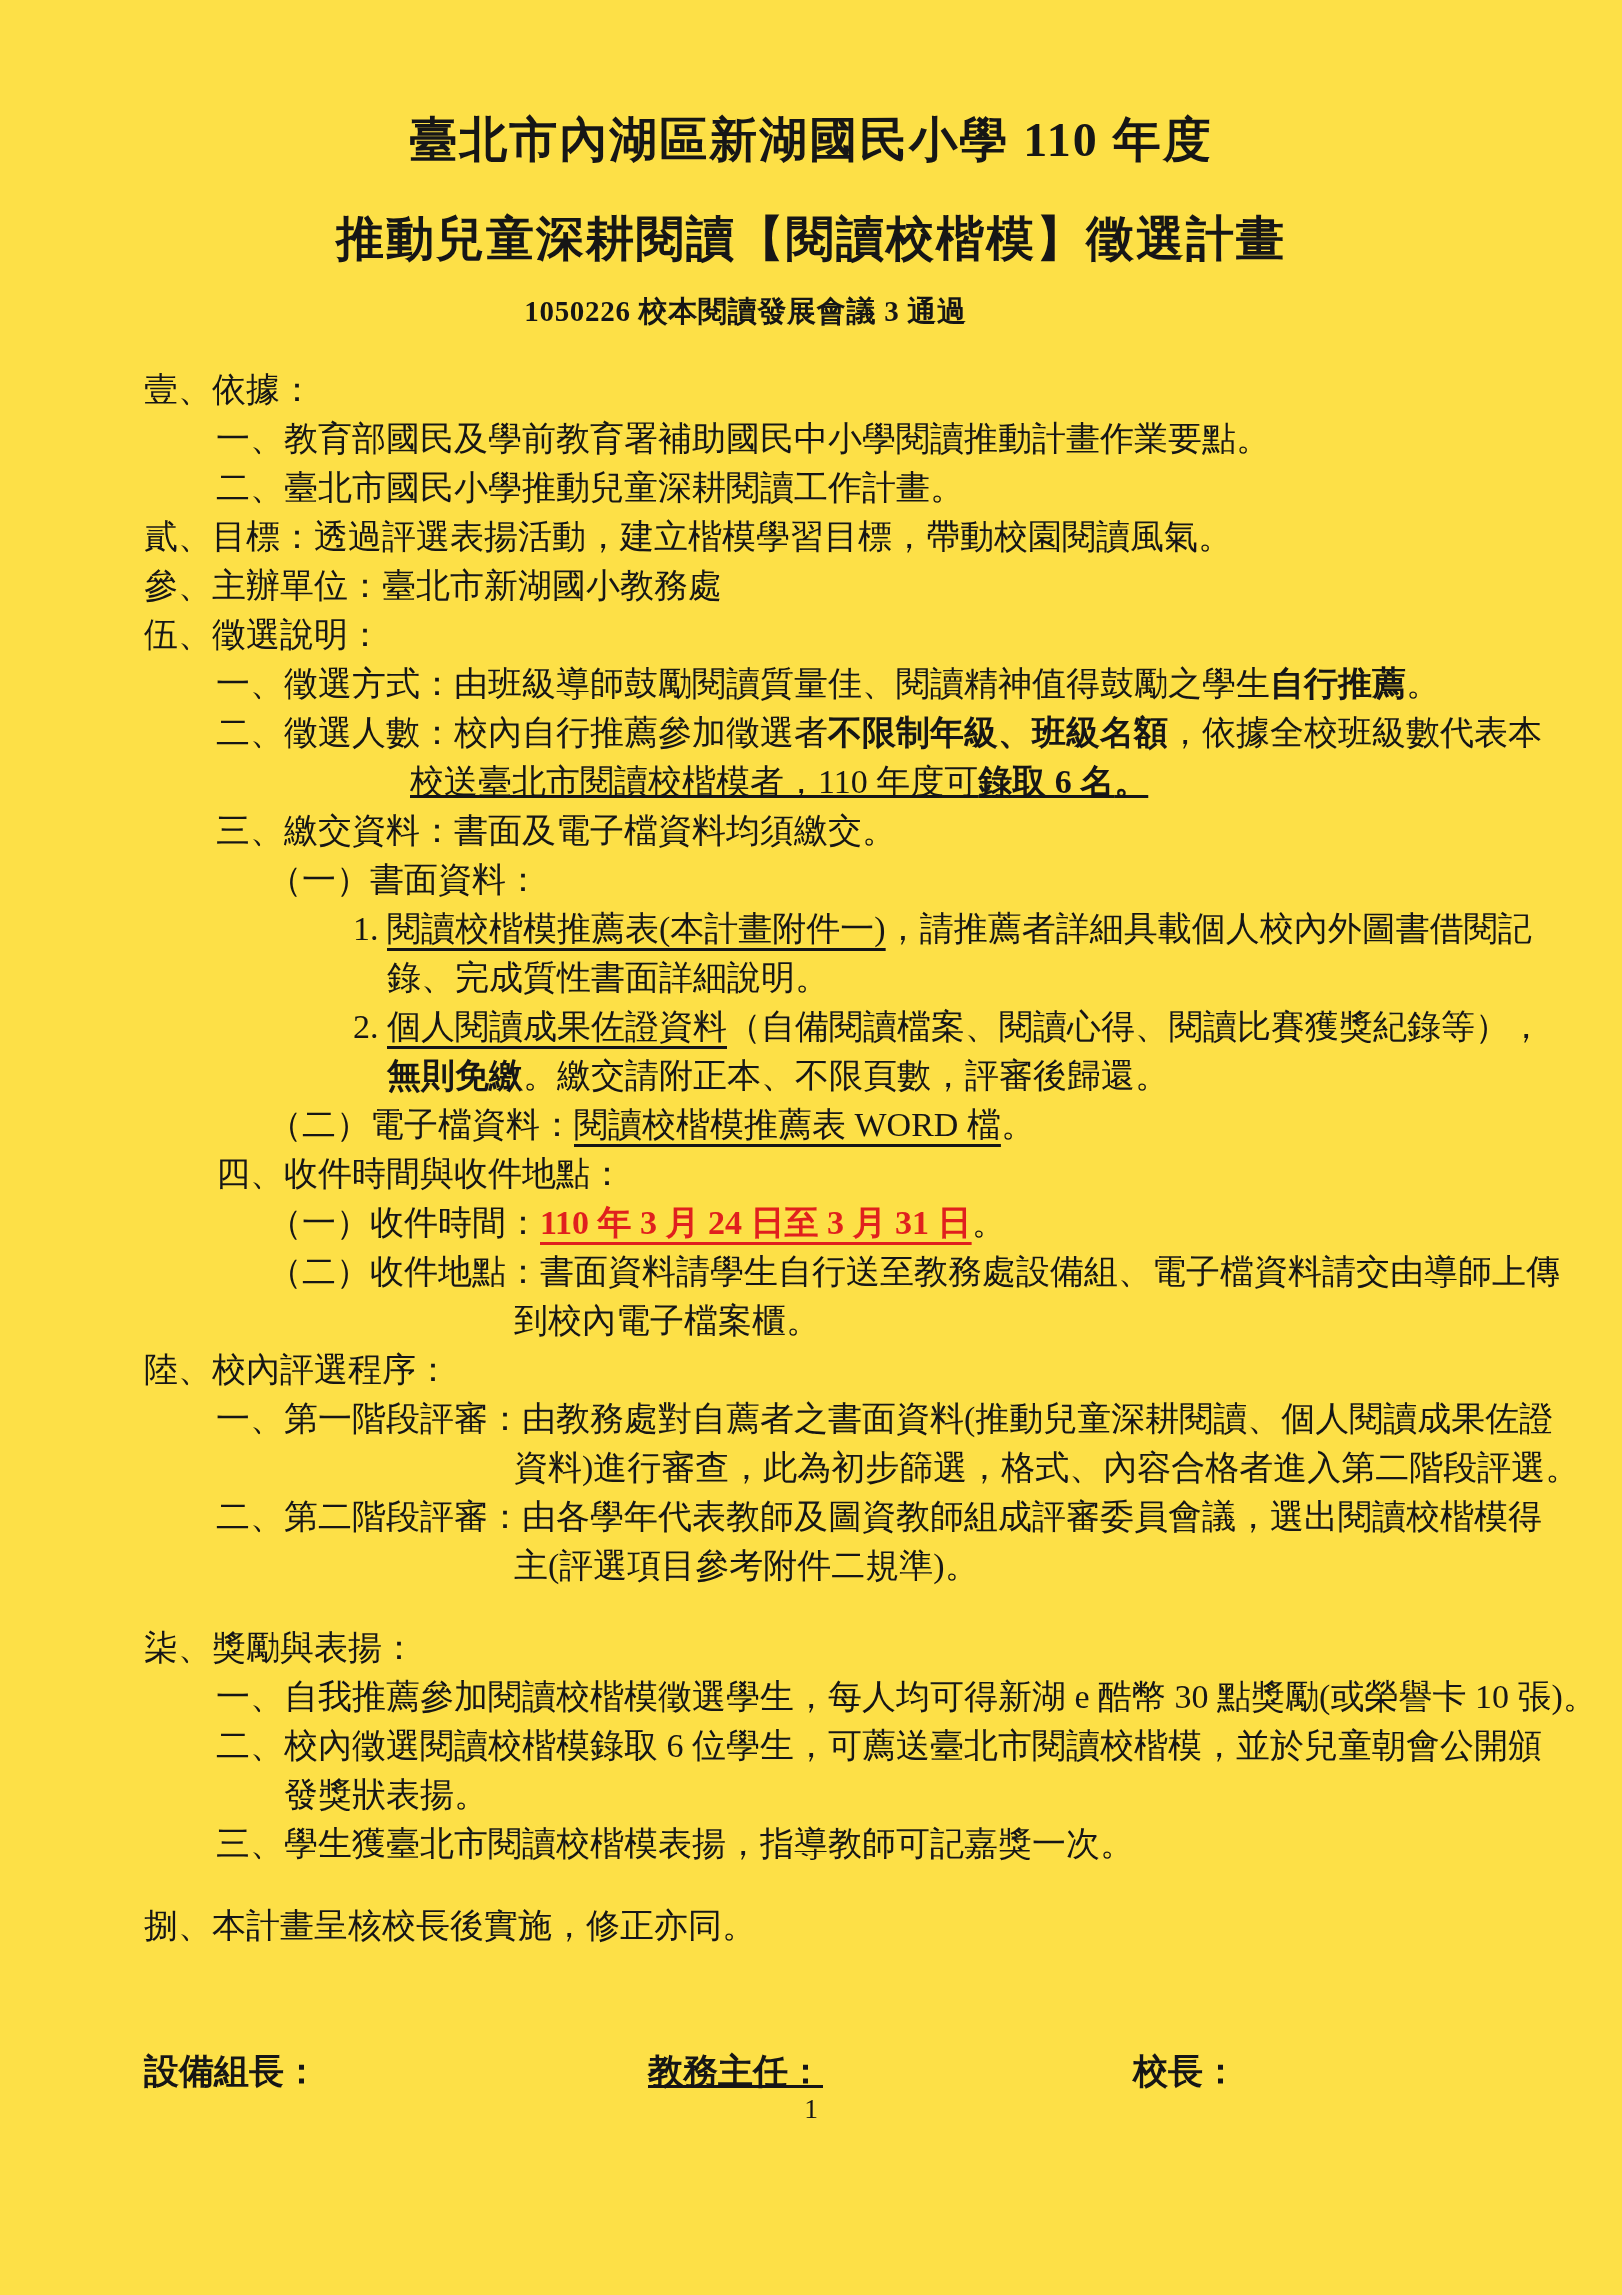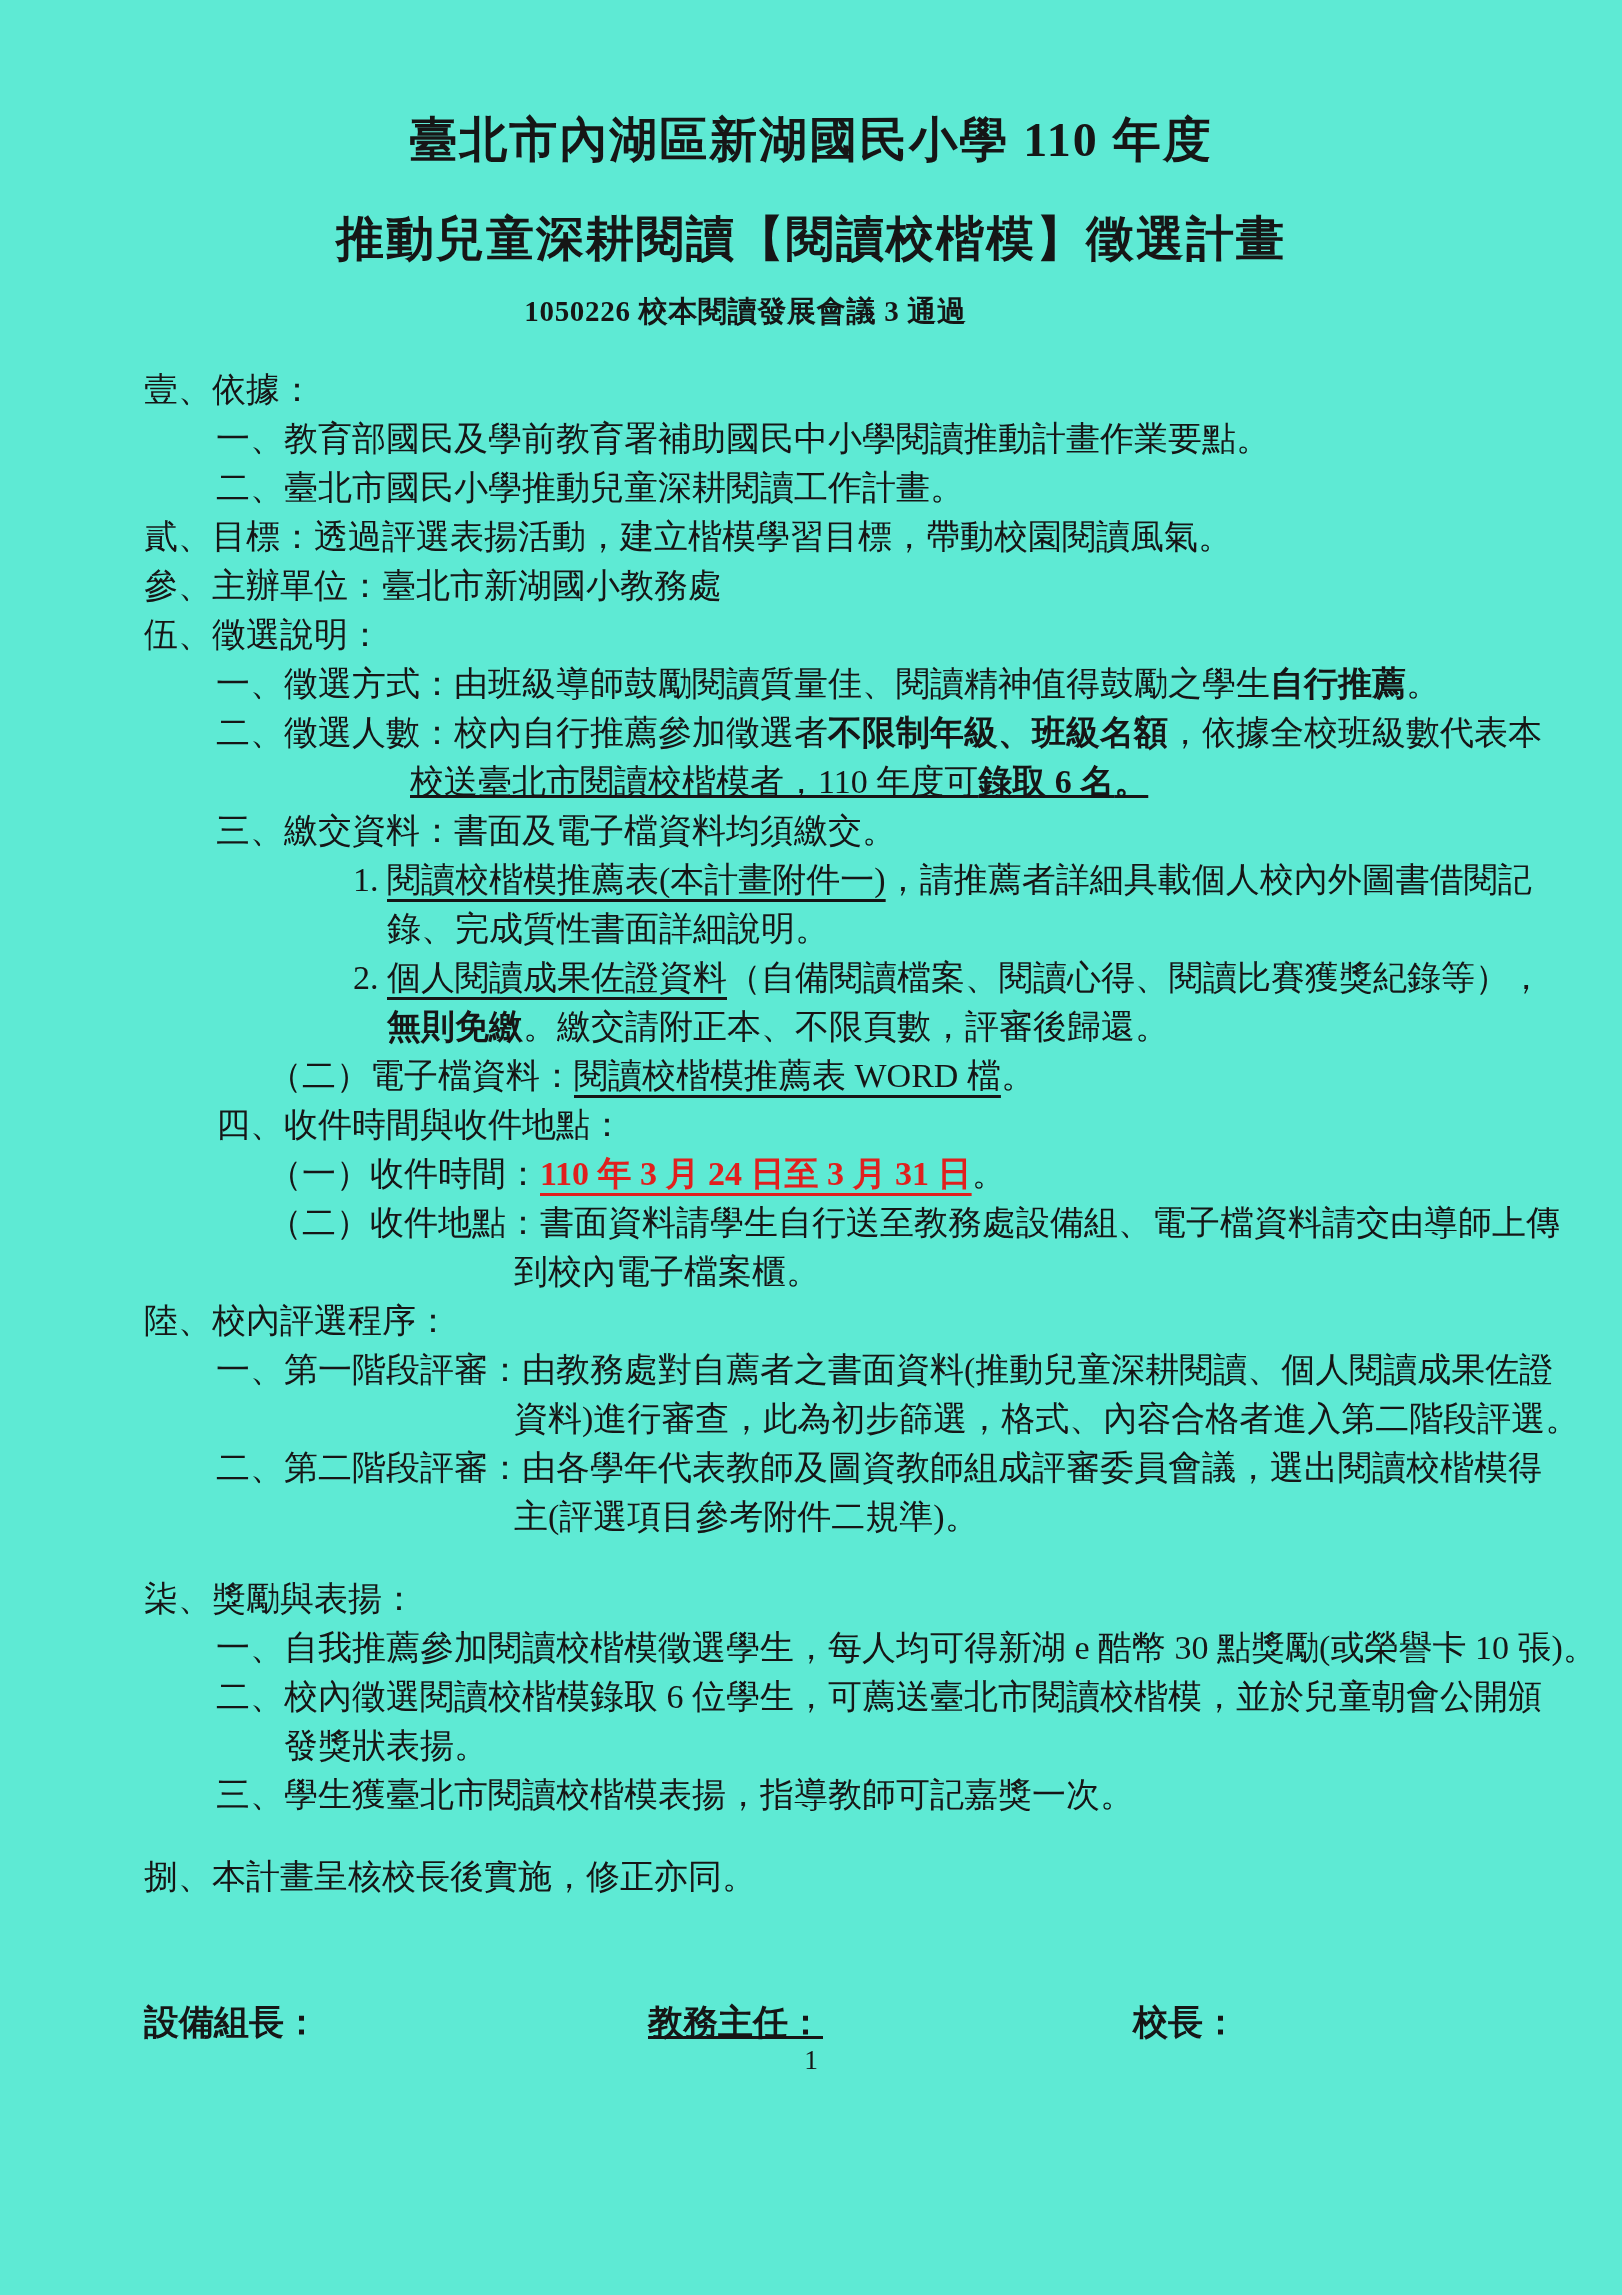--- a/index.html
+++ b/index.html
@@ -4,21 +4,21 @@
 <style>
   html, body {
     margin: 0;
     padding: 0;
     background: #ffffff;
   }
   #page {
     position: relative;
     width: 1622px;
     height: 2295px;
-    background: #5eead4;
+    background: #fde047;
     color: var(--ink, #161616);
     font-family: "Liberation Serif", "DejaVu Serif", serif;
     overflow: hidden;
     box-sizing: border-box;
   }
   
   .header {
     padding-top: 90px;
     text-align: center;
   }
@@ -104,20 +104,21 @@
       <div class="line ind-l0"><span class="run">壹、依據：</span></div>
       <div class="line ind-l1"><span class="run">一、教育部國民及學前教育署補助國民中小學閱讀推動計畫作業要點。</span></div>
       <div class="line ind-l1"><span class="run">二、臺北市國民小學推動兒童深耕閱讀工作計畫。</span></div>
       <div class="line ind-l0"><span class="run">貳、目標：透過評選表揚活動，建立楷模學習目標，帶動校園閱讀風氣。</span></div>
       <div class="line ind-l0"><span class="run">參、主辦單位：臺北市新湖國小教務處</span></div>
       <div class="line ind-l0"><span class="run">伍、徵選說明：</span></div>
       <div class="line ind-l1"><span class="run">一、徵選方式：由班級導師鼓勵閱讀質量佳、閱讀精神值得鼓勵之學生</span><span class="run bold">自行推薦</span><span class="run">。</span></div>
       <div class="line ind-l1"><span class="run">二、徵選人數：校內自行推薦參加徵選者</span><span class="run bold">不限制年級、班級名額</span><span class="run">，依據全校班級數代表本</span></div>
       <div class="line ind-c-num"><span class="run">校送臺北市閱讀校楷模者，110 年度可</span><span class="run bold">錄取 6 名</span><span class="run bold">。</span></div>
       <div class="line ind-l1"><span class="run">三、繳交資料：書面及電子檔資料均須繳交。</span></div>
+      <div class="line ind-l2"><span class="run">（一）書面資料：</span></div>
       <div class="line ind-l3"><span class="run">1. </span><span class="run underline">閱讀校楷模推薦表(本計畫附件一)</span><span class="run">，請推薦者詳細具載個人校內外圖書借閱記</span></div>
       <div class="line ind-c3"><span class="run">錄、完成質性書面詳細說明。</span></div>
       <div class="line ind-l3"><span class="run">2. </span><span class="run underline">個人閱讀成果佐證資料</span><span class="run">（自備閱讀檔案、閱讀心得、閱讀比賽獲獎紀錄等），</span></div>
       <div class="line ind-c3"><span class="run bold">無則免繳</span><span class="run">。繳交請附正本、不限頁數，評審後歸還。</span></div>
       <div class="line ind-l2"><span class="run">（二）電子檔資料：</span><span class="run underline">閱讀校楷模推薦表 WORD 檔</span><span class="run">。</span></div>
       <div class="line ind-l1"><span class="run">四、收件時間與收件地點：</span></div>
       <div class="line ind-l2"><span class="run">（一）收件時間：</span><span class="run bold underline red">110 年 3 月 24 日至 3 月 31 日</span><span class="run">。</span></div>
       <div class="line ind-l2"><span class="run">（二）收件地點：書面資料請學生自行送至教務處設備組、電子檔資料請交由導師上傳</span></div>
       <div class="line ind-c-loc"><span class="run">到校內電子檔案櫃。</span></div>
       <div class="line ind-l0"><span class="run">陸、校內評選程序：</span></div>

